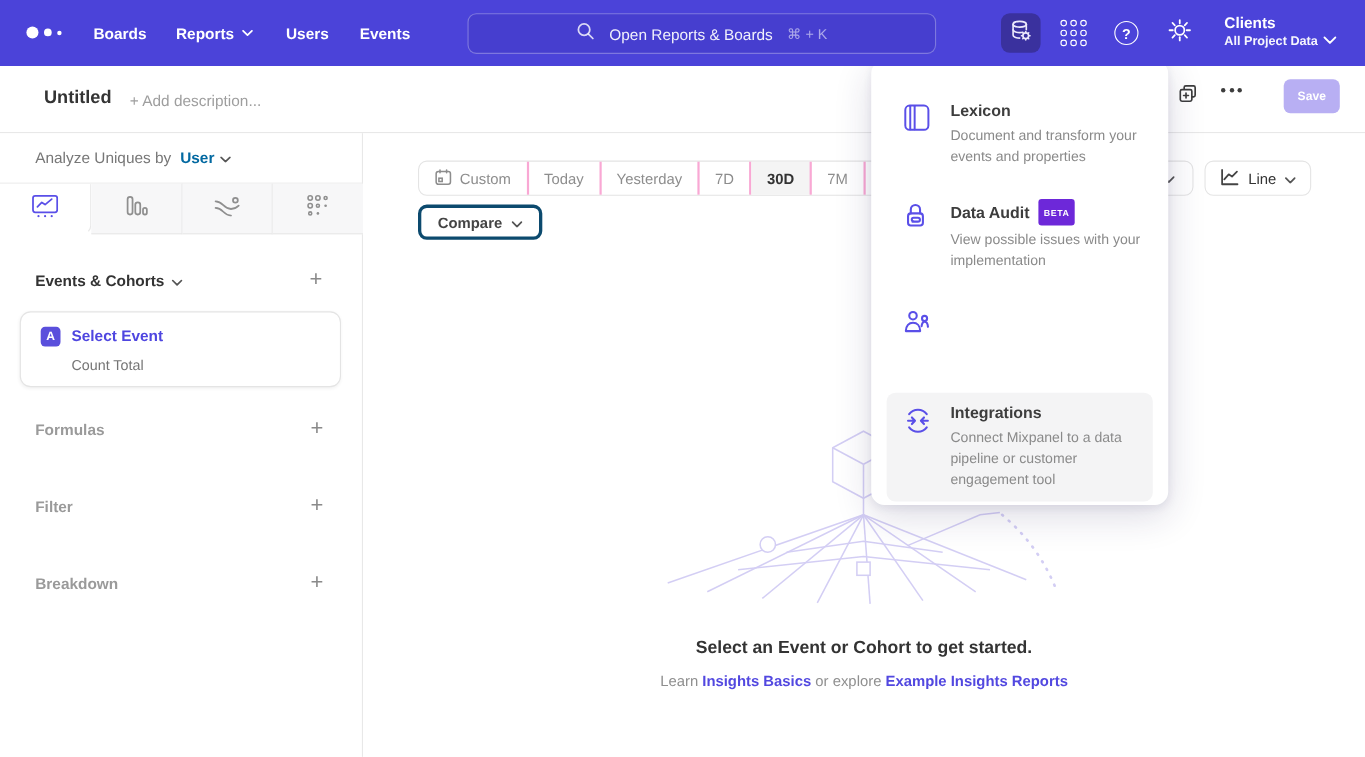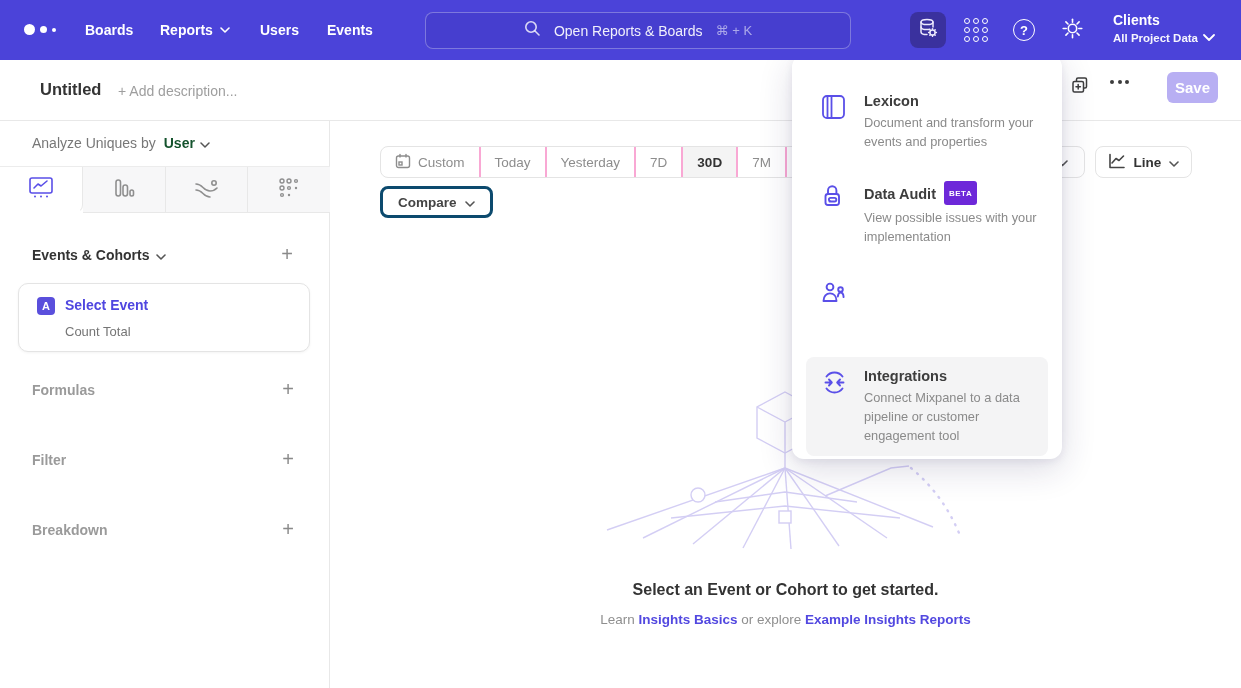--- a/index.html
+++ b/index.html
@@ -36,29 +36,29 @@
 
   
   .header { position:absolute; left:0; top:60px; width:1241px; height:61px; background:#fff;
     border-bottom:1px solid #e8e8e8; z-index:5; }
   .rpt-title { position:absolute; left:40px; top:20px; font-size:16.5px; font-weight:700; color:#343434; }
   .rpt-desc { position:absolute; left:118px; top:23px; font-size:14px; color:#9e9e9e; cursor:text; }
   .copy-btn { position:absolute; left:1070px; top:76px; width:24px; height:24px; cursor:pointer; z-index:6;}
   .more-btn { position:absolute; left:1110px; top:80px; display:flex; gap:3.5px; cursor:pointer; z-index:6;}
   .more-btn i { width:4px; height:4px; border-radius:50%; background:#3d3d3d; }
   .save-btn { position:absolute; left:1167px; top:72px; width:51px; height:31px; border:none;
-    border-radius:6px; background:#b8aff3; color:#fff; font-size:15px; font-weight:600; cursor:default;
+    border-radius:6px; background:#b8aff3; color:#fff; font-size:11px; font-weight:600; cursor:default;
     font-family:inherit; z-index:6; }
 
   
   .sidebar { position:absolute; left:0; top:121px; width:330px; height:567px; background:#fff;
     border-right:1px solid #e8e8e8; z-index:4; }
   .analyze { position:absolute; left:32px; top:14px; font-size:14px; color:#777; display:flex;
     align-items:center; gap:5px; }
-  .analyze .val { color:#14532d; font-weight:600; margin-left:3px; display:flex; align-items:center; gap:5px; cursor:pointer; }
+  .analyze .val { color:#0369a1; font-weight:600; margin-left:3px; display:flex; align-items:center; gap:5px; cursor:pointer; }
   .tabs { position:absolute; left:0; top:45px; width:330px; height:47px; border-top:1px solid #ececec;
     display:flex; }
   .tab { flex:1; display:flex; align-items:center; justify-content:center; background:#f7f7f8;
     border-right:1px solid #e8e8e8; border-bottom:1px solid #e8e8e8; cursor:pointer; }
   .tab:last-child { border-right:none; }
   .tab.active { background:#fff; border-bottom-color:transparent; border-bottom-right-radius:8px; }
   .ec-head { position:absolute; left:32px; top:126px; font-size:14px; font-weight:700; color:#333;
     display:flex; align-items:center; gap:7px; cursor:pointer; }
   .plus { font-size:20px; font-weight:400; color:#8a8a8a; cursor:pointer; line-height:1; }
   .ec-plus { position:absolute; right:36px; top:123px; }
@@ -82,21 +82,21 @@
   .seg { display:flex; align-items:center; justify-content:center; gap:7px; padding:0 14px;
     font-size:13.5px; color:#8d8d8d; border-right:2px solid #f9a8d4; cursor:pointer; white-space:nowrap; }
   .seg.sel { background:#f4f4f4; color:#333; font-weight:600; }
   .seg.more { margin-left:auto; border-right:none; border-left:1px solid #e9e9e9;
     border-radius:0 8px 8px 0; width:45px; padding:0; }
   .compare-btn { position:absolute; left:50px; top:65px; height:32px; padding:0 15px; background:#fff;
     border:3px solid #0c4a6e; border-radius:8px; display:flex; align-items:center; gap:8px;
     font-size:13.5px; font-weight:600; color:#444; cursor:pointer; z-index:2; }
   .line-btn { position:absolute; left:765px; top:25px; width:97px; height:32px; background:#fff;
     border:1px solid #e4e4e4; border-radius:8px; display:flex; align-items:center; justify-content:center;
-    gap:8px; font-size:13.5px; font-weight:700; color:#333; cursor:pointer; z-index:2; }
+    gap:8px; font-size:13.5px; font-weight:400; color:#333; cursor:pointer; z-index:2; }
   .empty { position:absolute; left:0; top:460px; width:911px; text-align:center; z-index:1; }
   .empty .t1 { font-size:16px; font-weight:700; color:#333; }
   .empty .t2 { margin-top:13px; font-size:13.5px; color:#8f8f8f; }
   .empty a { color:#5248e0; font-weight:600; text-decoration:none; cursor:pointer; }
 
   
   .popup { position:absolute; left:792px; top:55px; width:270px; height:404px; background:#fff;
     border-radius:12px; box-shadow:0 10px 34px rgba(35,30,90,.16), 0 2px 8px rgba(35,30,90,.08); z-index:30; }
   .mitem { position:absolute; left:14px; width:242px; display:flex; gap:17px; padding:10px 0 10px 15px;
     border-radius:8px; cursor:pointer; }

